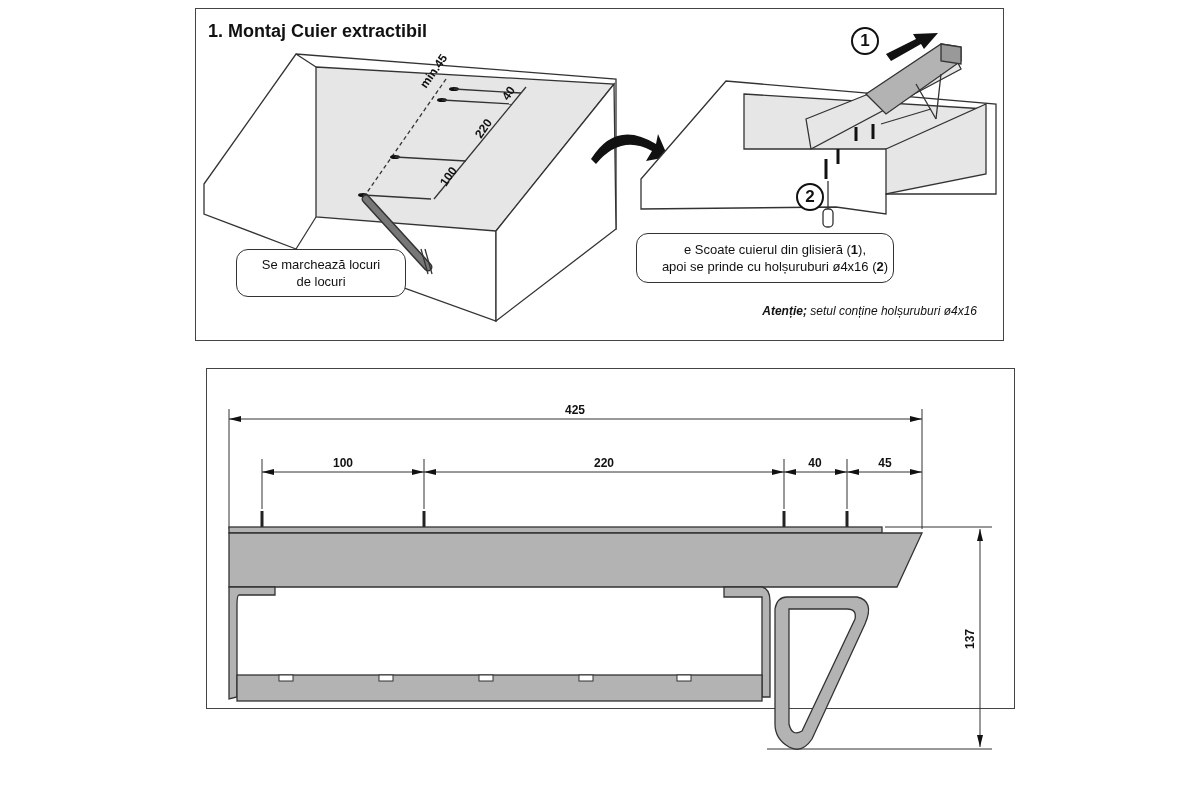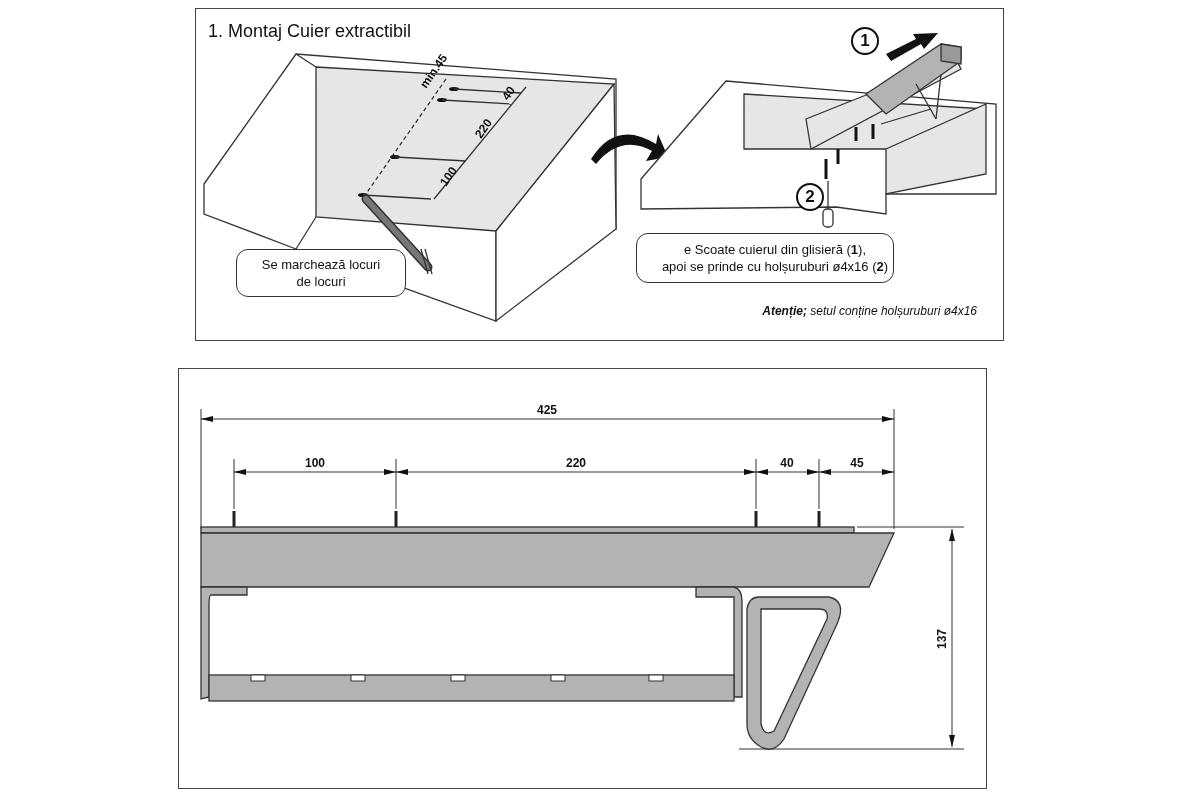--- a/index.html
+++ b/index.html
@@ -1,20 +1,20 @@
 <!DOCTYPE html>
 <html><head>
 <meta charset="utf-8">
 <style>
   html, body { margin:0; padding:0; background:#ffffff; }
   body { width:1200px; height:800px; position:relative; overflow:hidden; font-family:"Liberation Sans", sans-serif; color:#111; }
   .panel { position:absolute; border:1.5px solid #444; background:#fff; box-sizing:border-box; }
   #panel-top { left:195px; top:8px; width:809px; height:333px; }
-  #panel-bottom { left:178px; top:368px; width:809px; height:421px; }
-  .title { position:absolute; left:12px; top:12px; font-weight:normal; font-size:18px; }
+  #panel-bottom { left:206px; top:368px; width:809px; height:341px; }
+  .title { position:absolute; left:12px; top:12px; font-weight:bold; font-size:18px; }
   svg { position:absolute; left:0; top:0; }
   .callout { position:absolute; border:1.5px solid #333; border-radius:12px; background:#fff; text-align:center; font-size:13px; line-height:17px; box-sizing:border-box; display:flex; flex-direction:column; justify-content:center; }
   #callout-left { left:40px; top:240px; width:170px; height:48px; }
   #callout-right { left:440px; top:224px; width:258px; height:50px;padding-left:20px; }
   .note { position:absolute; right:26px; top:295px; font-size:12px;font-style:italic; }
   .note b { font-weight:bold; }
   .dim-label { font-family:"Liberation Sans", sans-serif; font-weight:bold; font-size:12px; fill:#111; }
   .step-num { position:absolute; width:24px; height:24px; border:2px solid #111; border-radius:50%; font-weight:bold; font-size:17px; text-align:center; line-height:24px; background:#fff; }
 </style>
 </head>

